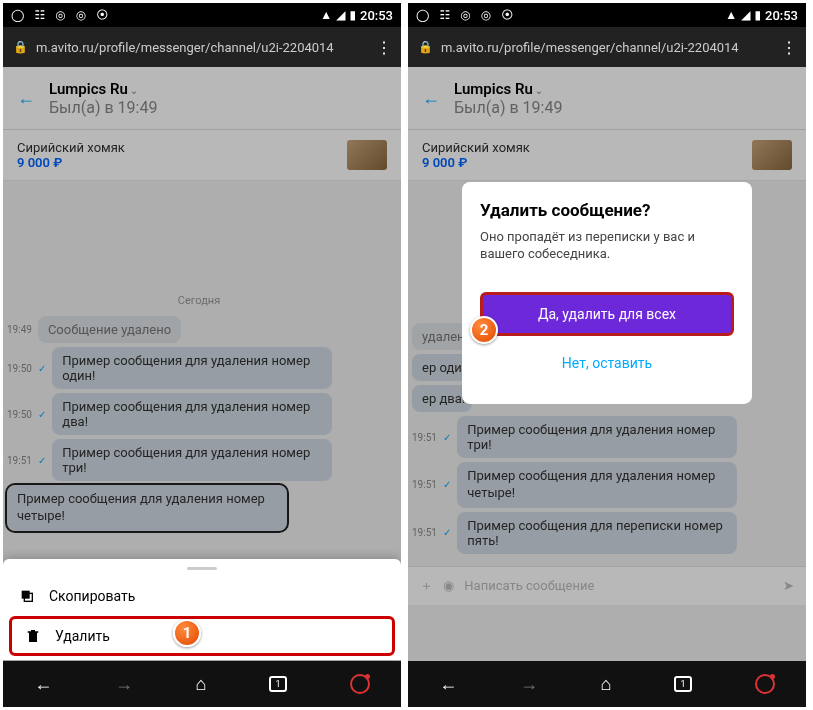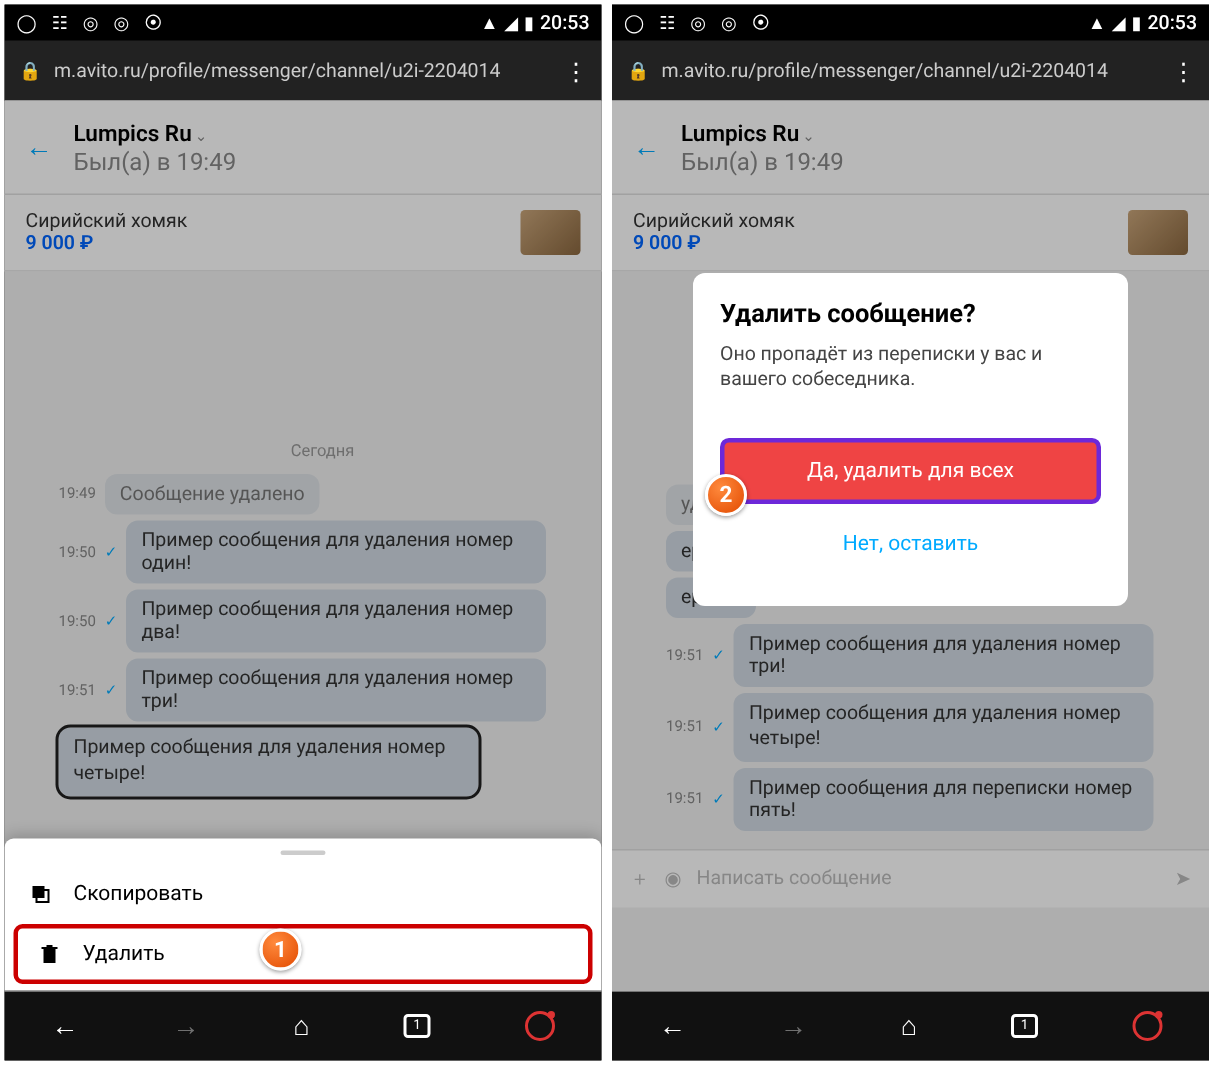--- a/index.html
+++ b/index.html
@@ -16,21 +16,21 @@
   .chat-area { flex: 1; background: #f2f2f2; position: relative; overflow: hidden; }
   .chat-header { background: #fff; padding: 12px 14px; display: flex; align-items: center; gap: 14px; border-bottom: 1px solid #e0e0e0; }
   .back-arrow { color: #0af; font-size: 18px; }
   .chat-title { font-size: 15px; font-weight: 600; }
   .chev { font-size: 10px; color: #888; margin-left: 2px; }
   .chat-sub { font-size: 16px; color: #888; }
   .listing { background: #fff; padding: 10px 14px; display: flex; justify-content: space-between; align-items: center; border-bottom: 1px solid #e8e8e8; }
   .listing-title { font-size: 13px; color: #333; }
   .listing-price { font-size: 13px; color: #0066ff; font-weight: 600; }
   .thumb { width: 40px; height: 30px; background: linear-gradient(135deg, #c9a57a, #8b6840); border-radius: 3px; }
-  .messages { padding: 8px 10px 8px 4px; margin-left: 32px; }
+  .messages { padding: 8px 10px 8px 4px; }
   .date-chip { text-align: center; margin: 100px 0 8px; }
   .date-chip span { font-size: 11px; color: #999; }
   .row { display: flex; justify-content: flex-start; align-items: center; margin: 4px 0; gap: 6px; }
   .ts { font-size: 10px; color: #888; }
   .check { color: #0af; font-size: 10px; }
   .bubble { background: #d1dae3; border-radius: 8px; padding: 6px 10px; font-size: 13px; color: #333; max-width: 280px; }
   .bubble.deleted { background: #e0e4e8; color: #777; }
   .bubble.two-line { line-height: 1.3; }
   .bubble.sel { outline: 2px solid #202020; }
   .compose { background: #fff; display: flex; align-items: center; padding: 10px 12px; gap: 10px; color: #bbb; font-size: 13px; border-top: 1px solid #e0e0e0; }
@@ -43,21 +43,21 @@
   .sheet-handle { width: 30px; height: 3px; background: #ccc; border-radius: 2px; margin: 2px auto 6px; }
   .sheet-item { display: flex; align-items: center; gap: 14px; padding: 12px 16px; font-size: 14px; }
   .sheet-item.hl { border: 3px solid #c00; border-radius: 6px; margin: 0 6px; padding: 9px 13px; }
   .badge { position: absolute; width: 28px; height: 28px; border-radius: 50%; background: radial-gradient(circle at 35% 30%, #ff8a3d, #e24a00); color: #fff; display: flex; align-items: center; justify-content: center; font-weight: bold; font-size: 15px; border: 2px solid #fff; box-shadow: 0 1px 3px rgba(0,0,0,.4); }
   .dim { position: absolute; inset: 0; background: rgba(0,0,0,.28); }
   .sheet, .badge { z-index: 5; }
   .dialog { position: absolute; left: 50%; top: 38%; transform: translate(-50%, -50%); width: 290px; background: #fff; border-radius: 8px; padding: 18px 18px 14px; z-index: 10; }
   .dlg-title { font-size: 17px; font-weight: 700; margin-bottom: 8px; }
   .dlg-body { font-size: 13px; color: #444; line-height: 1.35; margin-bottom: 29px; }
   .dlg-btn { display: block; width: 100%; text-align: center; padding: 11px; border-radius: 6px; font-size: 14px; margin-bottom: 8px; cursor: pointer; }
-  .dlg-btn.primary { background: #ef4444; color: #fff; border: 3px solid #6d28d9; }
+  .dlg-btn.primary { background: #6d28d9; color: #fff; border: 3px solid #b91c1c; }
   .dlg-btn.secondary { color: #0af; }
   .badge2 { left: -10px; top: 55%; }
   svg.ic { width: 16px; height: 16px; }
 </style>
 </head>
 <body>
 
 <div class="phone">
   <div class="statusbar">
     <div class="status-left">

